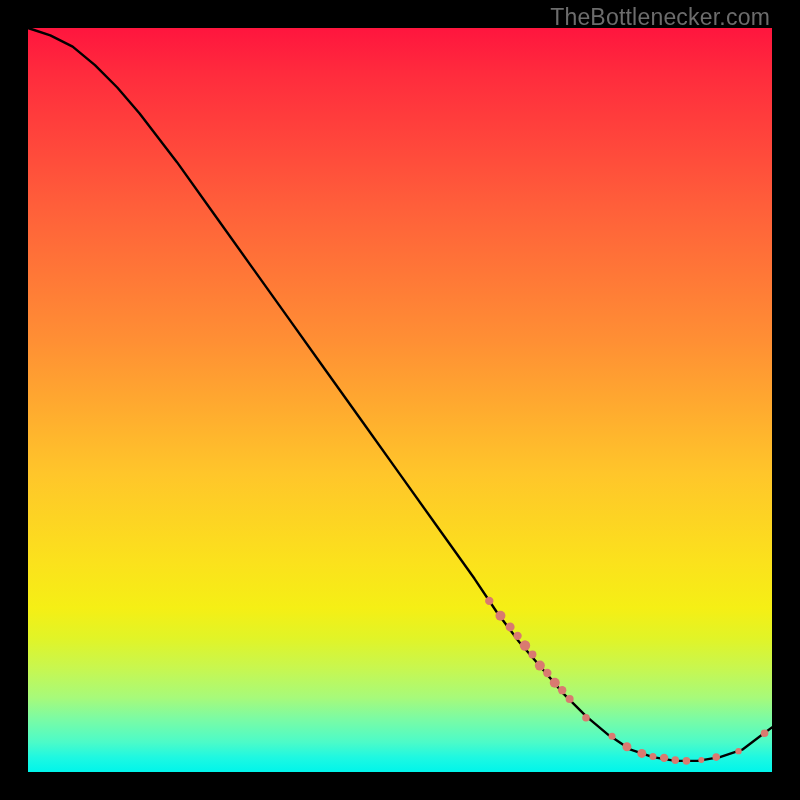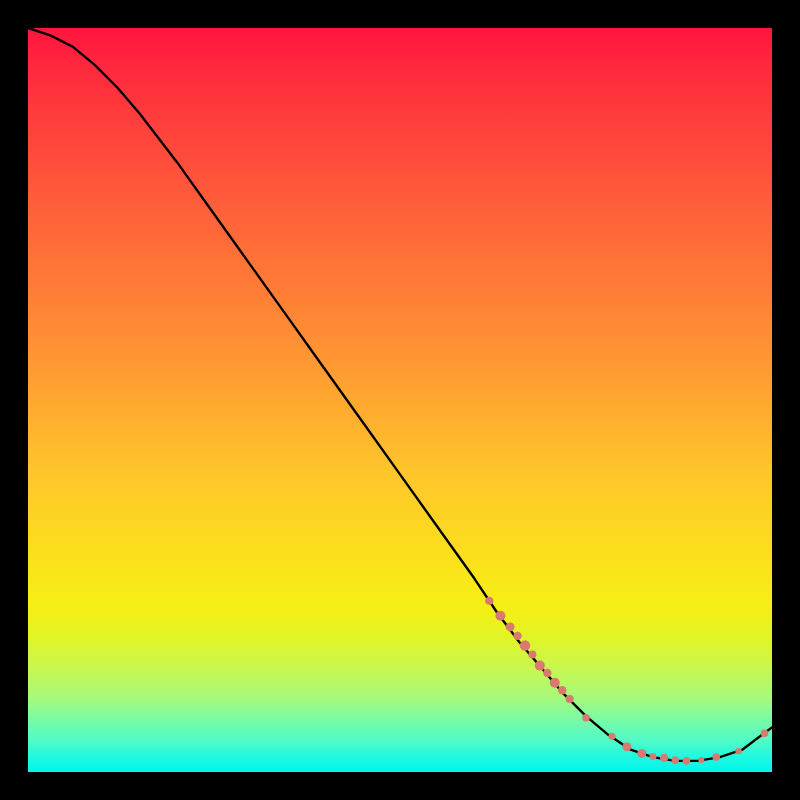--- a/index.html
+++ b/index.html
@@ -61,20 +61,21 @@
     inset: 0;
     width: 100%;
     height: 100%;
     overflow: visible;
   }
 </style>
 </head>
 <body>
 
 <div class="stage">
+  <div class="watermark">TheBottlenecker.com</div>
 
   <div class="plot-area">
     <div class="grad"></div>
     <svg class="curve" viewBox="0 0 744 744" preserveAspectRatio="none">
       <path id="curve-path" fill="none" stroke="#000" stroke-width="2.4" stroke-linecap="round" stroke-linejoin="round" d="M0.00 0.00 L22.32 7.44 L44.64 18.60 L66.96 37.20 L89.28 59.52 L111.60 85.56 L148.80 133.92 L186.00 186.00 L223.20 238.08 L260.40 290.16 L297.60 342.24 L334.80 394.32 L372.00 446.40 L409.20 498.48 L446.40 550.56 L468.72 584.04 L491.04 613.80 L513.36 639.84 L535.68 665.88 L558.00 688.20 L580.32 706.80 L602.64 721.68 L624.96 729.12 L647.28 732.84 L669.60 732.84 L691.92 729.12 L714.24 721.68 L744.00 699.36"></path>
       <g id="marker-layer">
           <circle cx="461.28" cy="572.88" r="4.2" fill="#d97a70"></circle>
           <circle cx="472.44" cy="587.76" r="5" fill="#d97a70"></circle>
           <circle cx="482.11" cy="598.92" r="4.5" fill="#d97a70"></circle>
           <circle cx="489.55" cy="607.85" r="4.2" fill="#d97a70"></circle>

